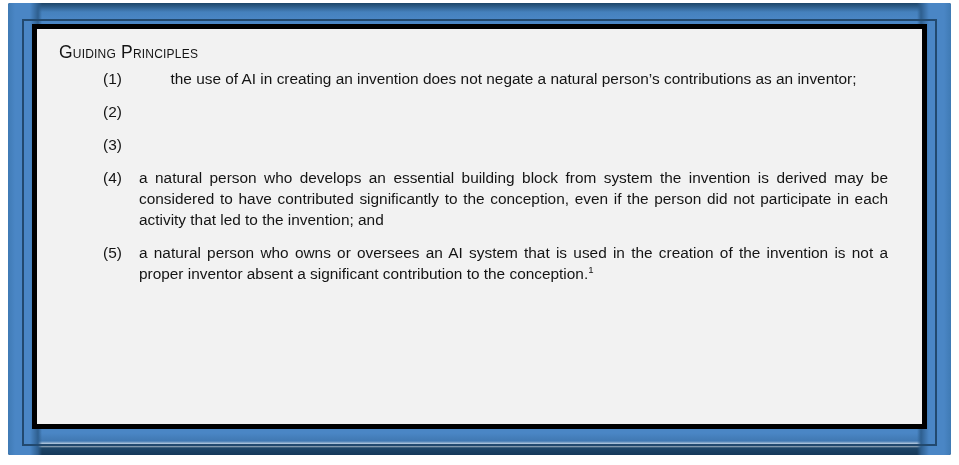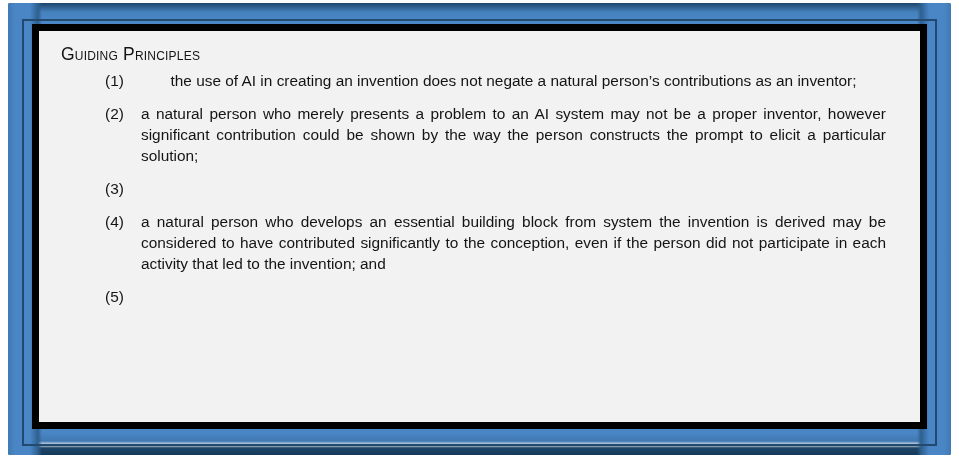--- a/index.html
+++ b/index.html
@@ -77,21 +77,21 @@
 
   
   #panel {
     position: absolute;
     left: 32px;
     top: 24px;
     width: 895px;
     height: 405px;
     box-sizing: border-box;
     background: #f2f2f2;
-    border: 7px solid #000000;
+    border: 5px solid #000000;
     padding: 14px 22px 10px 22px;
     overflow: hidden;
   }
 
   
   #panelTitle {
     font-size: 17.5px;
     font-variant: small-caps;
     letter-spacing: 0.2px;
     color: #141414;
@@ -151,28 +151,28 @@
 
     <div id="panelTitle">Guiding Principles</div>
 
     <ol id="principles">
         <li class="principle">
           <span class="pNum">(1)</span>
           <span class="pText nojustify">the use of AI in creating an invention does not negate a natural person’s contributions as an inventor;</span>
         </li>
         <li class="principle">
           <span class="pNum">(2)</span>
-          <span class="pText">a natural person who merely presents a problem to an AI system may not be a proper inventor, however significant contribution could be shown by the way the person constructs the prompt to elicit a particular solution;</span>
         </li>
         <li class="principle">
           <span class="pNum">(3)</span>
         </li>
         <li class="principle">
           <span class="pNum">(4)</span>
           <span class="pText">a natural person who develops an essential building block from system the invention is derived may be considered to have contributed significantly to the conception, even if the person did not participate in each activity that led to the invention; and</span>
         </li>
         <li class="principle">
           <span class="pNum">(5)</span>
+          <span class="pText">a natural person who owns or oversees an AI system that is used in the creation of the invention is not a proper inventor absent a significant contribution to the conception.<sup class="fnref">1</sup></span>
         </li>
       </ol>
 
   </div>
 </div>
 
 </body></html>

